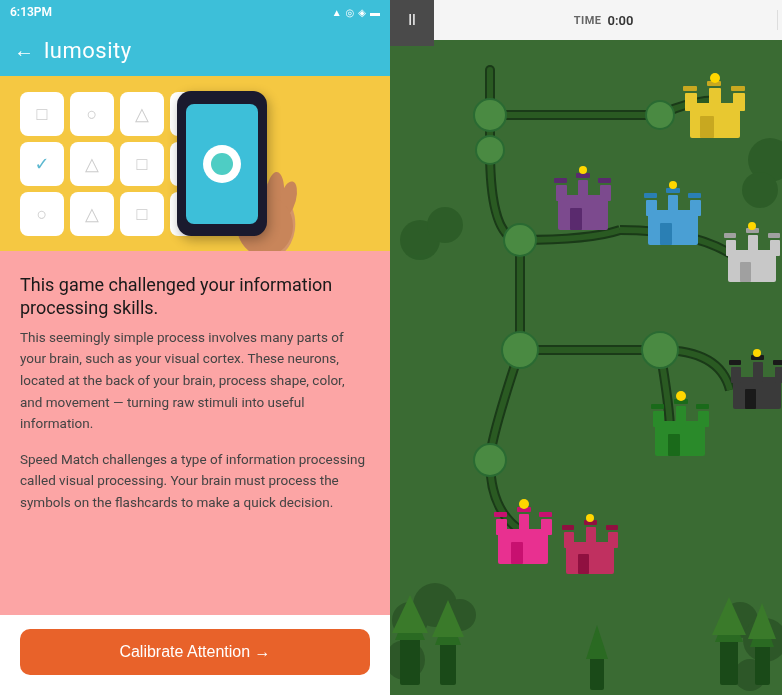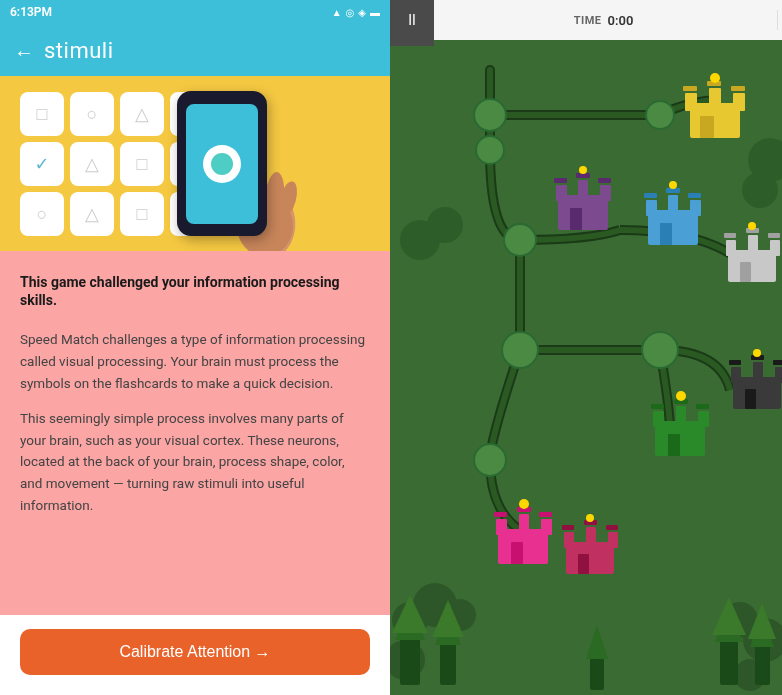--- a/index.html
+++ b/index.html
@@ -152,25 +152,25 @@
       z-index: 1;
     }
 
     
     .content-area {
       padding: 22px 20px 12px;
       flex: 1;
       overflow-y: auto;
     }
     .main-heading {
-      font-size: 14px;
-      font-weight: 700;
+      font-size: 18px;
+      font-weight: 400;
       color: #1a1a1a;
       line-height: 1.3;
-      margin-bottom: 20px;
+      margin-bottom: 7px;
     }
     .body-text {
       font-size: 13.5px;
       color: #444;
       line-height: 1.6;
       margin-bottom: 14px;
     }
 
     
     .cta-container {
@@ -279,21 +279,21 @@
     <div class="status-icons">
       <span class="status-icon-item">▲</span>
       <span class="status-icon-item">◎</span>
       <span class="status-icon-item">◈</span>
       <span class="status-icon-item">▬</span>
     </div>
   </div>
 
   <div class="nav-bar">
     <span class="nav-back">←</span>
-    <span class="nav-title">stimuli</span>
+    <span class="nav-title">lumosity</span>
   </div>
 
   <div class="hero-area">
 
     <div class="hero-grid">
       <div class="hero-cell">□</div>
       <div class="hero-cell">○</div>
       <div class="hero-cell">△</div>
       <div class="hero-cell">□</div>
       <div class="hero-cell check-cell">✓</div>
@@ -320,22 +320,22 @@
       <ellipse cx="35" cy="70" rx="10" ry="22" fill="#d4956a" transform="rotate(-15,35,70)"></ellipse>
       <ellipse cx="50" cy="62" rx="9" ry="22" fill="#d4956a" transform="rotate(-5,50,62)"></ellipse>
       <ellipse cx="65" cy="63" rx="9" ry="22" fill="#c8855a" transform="rotate(5,65,63)"></ellipse>
       <ellipse cx="78" cy="68" rx="8" ry="18" fill="#c8855a" transform="rotate(15,78,68)"></ellipse>
       <ellipse cx="55" cy="95" rx="28" ry="30" fill="#c8855a"></ellipse>
     </svg>
   </div>
 
   <div class="content-area">
     <h2 class="main-heading">This game challenged your information processing skills.</h2>
+    <p class="body-text">This seemingly simple process involves many parts of your brain, such as your visual cortex. These neurons, located at the back of your brain, process shape, color, and movement — turning raw stimuli into useful information.</p>
     <p class="body-text">Speed Match challenges a type of information processing called visual processing. Your brain must process the symbols on the flashcards to make a quick decision.</p>
-    <p class="body-text">This seemingly simple process involves many parts of your brain, such as your visual cortex. These neurons, located at the back of your brain, process shape, color, and movement — turning raw stimuli into useful information.</p>
   </div>
 
   <div class="cta-container">
     <button class="cta-button">Calibrate Attention →</button>
   </div>
 
 </div>
 
 <div class="right-panel">
 

